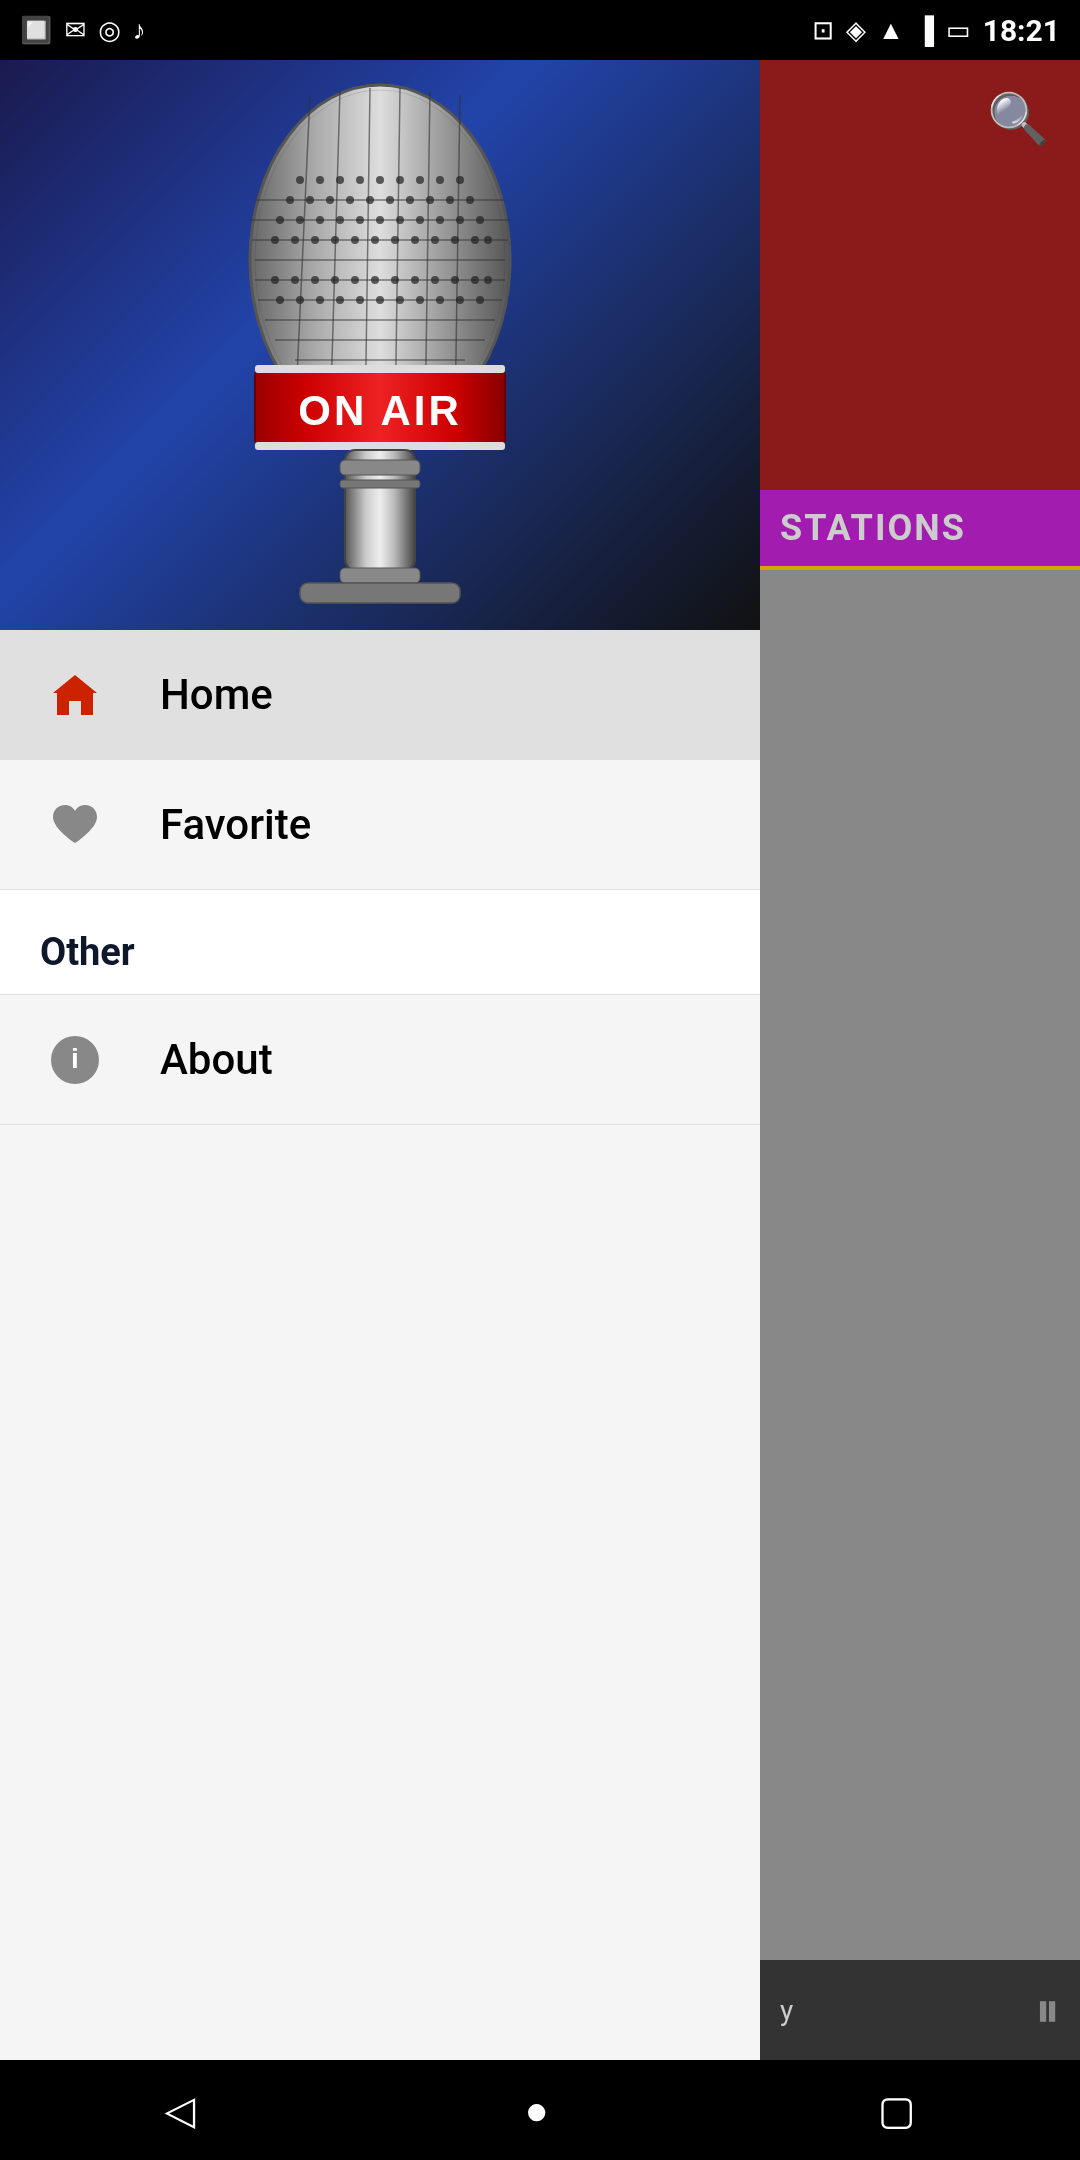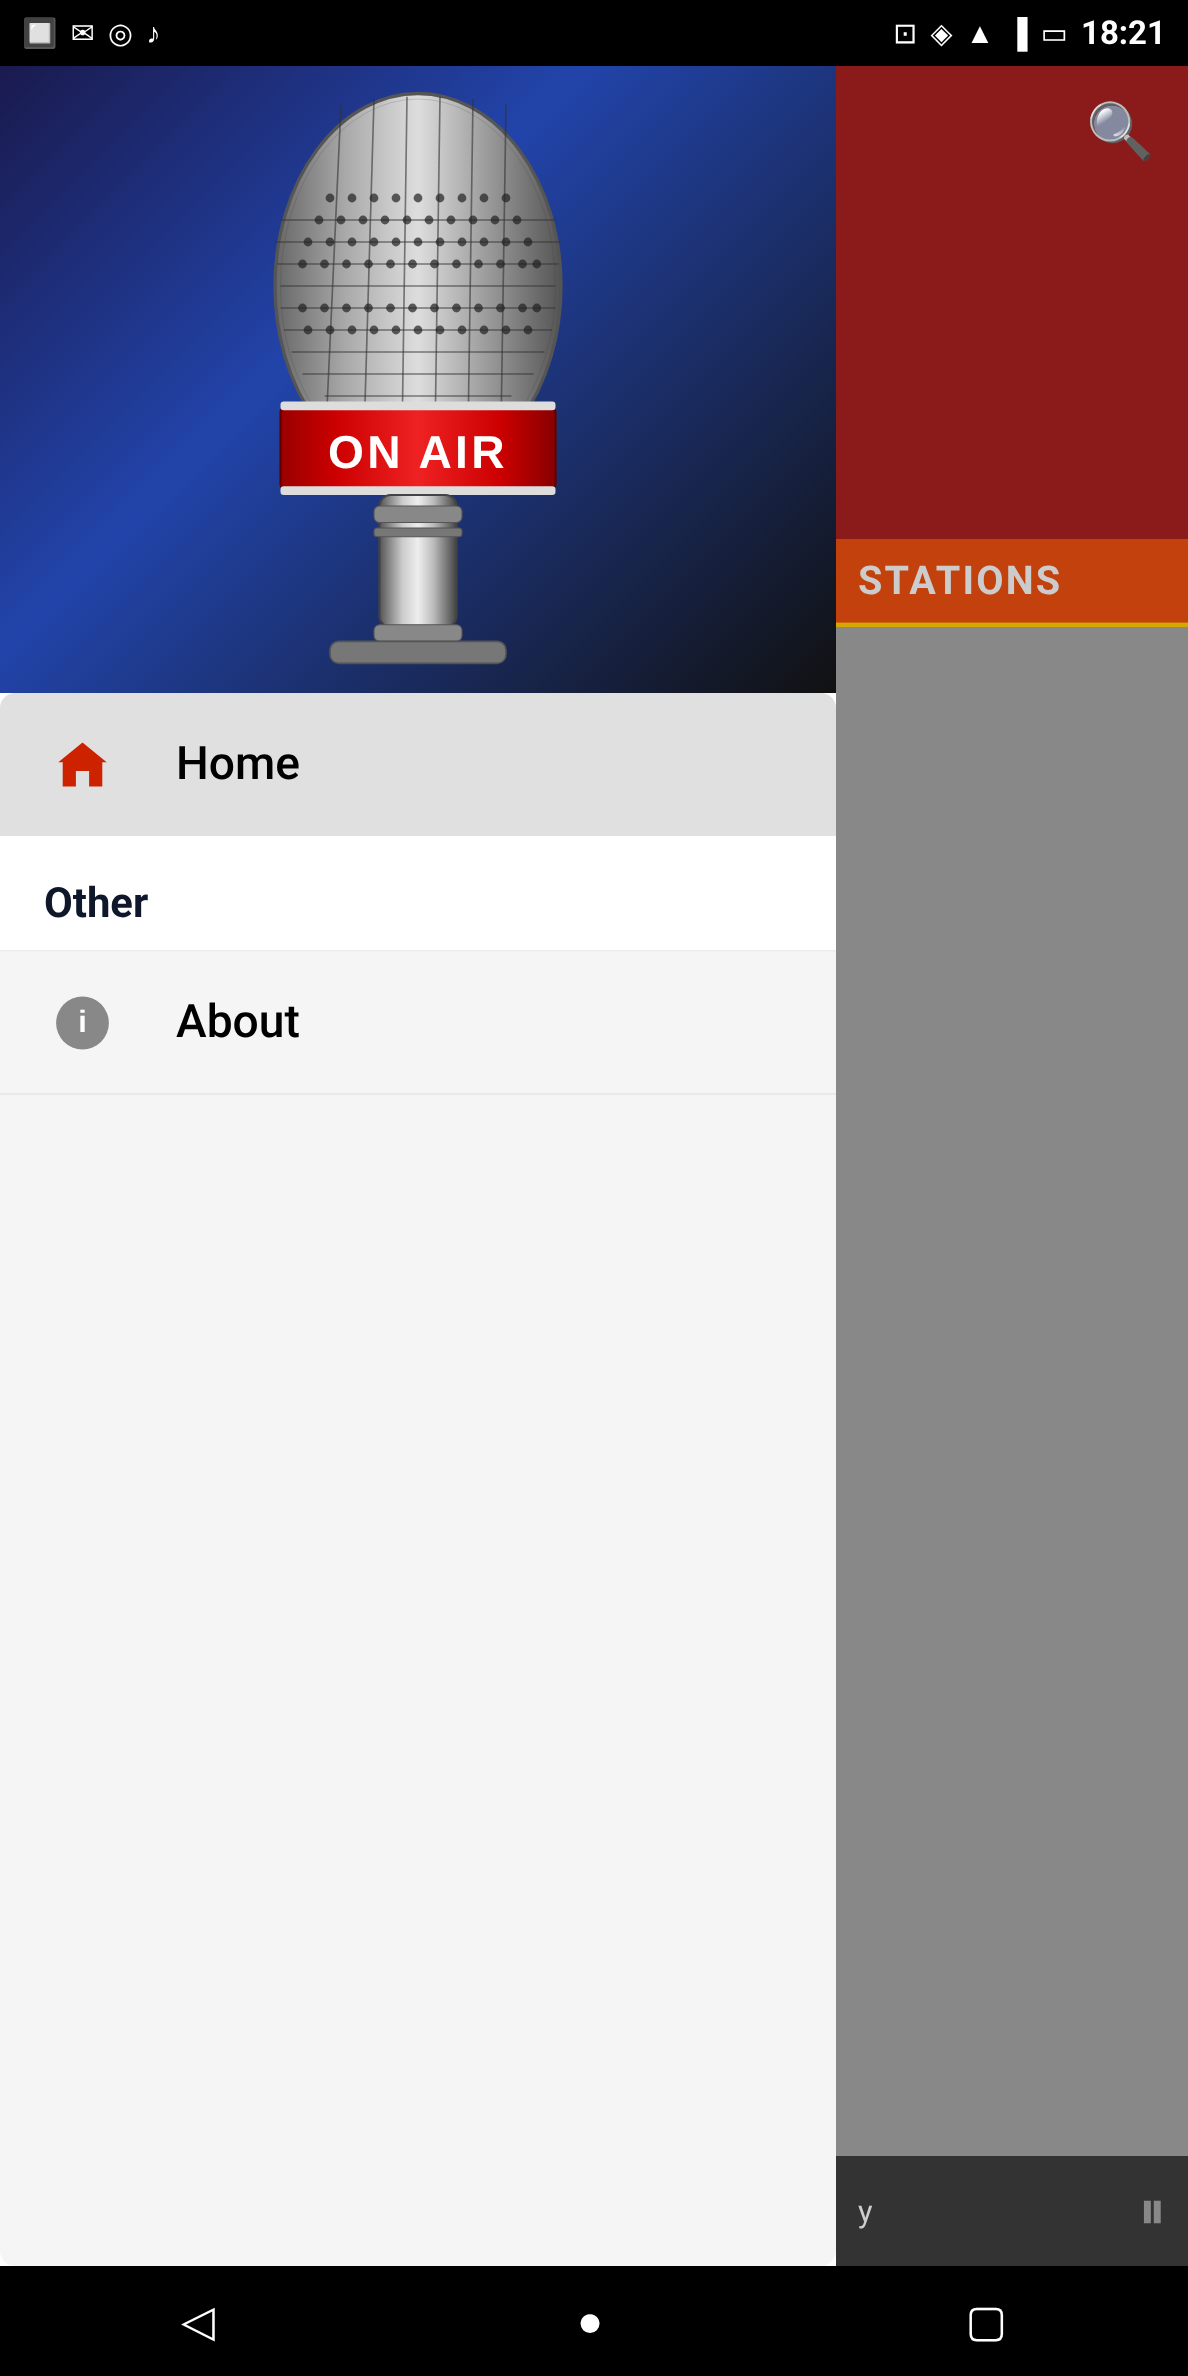--- a/index.html
+++ b/index.html
@@ -78,21 +78,20 @@
       transform: translateX(-50%);
       width: 480px;
       height: 530px;
     }
 
     
     .menu-area {
       flex: 1;
       background: #f5f5f5;
       overflow-y: auto;
-      border-radius: 14px;
     }
 
     .menu-item {
       display: flex;
       align-items: center;
       padding: 0 40px;
       height: 130px;
       background: #f5f5f5;
       border-bottom: 1px solid #e0e0e0;
       cursor: pointer;
@@ -148,21 +147,21 @@
       padding: 30px 30px;
       position: relative;
     }
 
     .search-icon-btn {
       color: #aaa;
       font-size: 50px;
     }
 
     .right-panel-header {
-      background: #c2410c;
+      background: #a21caf;
       height: 80px;
       display: flex;
       align-items: center;
       padding: 0 20px;
       border-bottom: 4px solid #d4a800;
     }
 
     .stations-text {
       color: #ccc;
       font-size: 36px;
@@ -408,20 +407,28 @@
 
     <div class="menu-item active">
       <div class="menu-icon">
         <svg width="56" height="56" viewBox="0 0 56 56" xmlns="http://www.w3.org/2000/svg">
           <path d="M28 8 L6 26 L10 26 L10 48 L22 48 L22 34 L34 34 L34 48 L46 48 L46 26 L50 26 Z" fill="#cc2200"></path>
         </svg>
       </div>
       <span class="menu-label">Home</span>
     </div>
 
+    <div class="menu-item">
+      <div class="menu-icon">
+        <svg width="56" height="56" viewBox="0 0 56 56" xmlns="http://www.w3.org/2000/svg">
+          <path d="M28 46 C28 46 6 32 6 20 C6 13 11 8 18 8 C22 8 26 10 28 14 C30 10 34 8 38 8 C45 8 50 13 50 20 C50 32 28 46 28 46 Z" fill="#888"></path>
+        </svg>
+      </div>
+      <span class="menu-label">Favorite</span>
+    </div>
 
     <div class="section-header">
       <span>Other</span>
     </div>
 
 
 
     <div class="menu-item">
       <div class="menu-icon">
         <svg width="56" height="56" viewBox="0 0 56 56" xmlns="http://www.w3.org/2000/svg">

